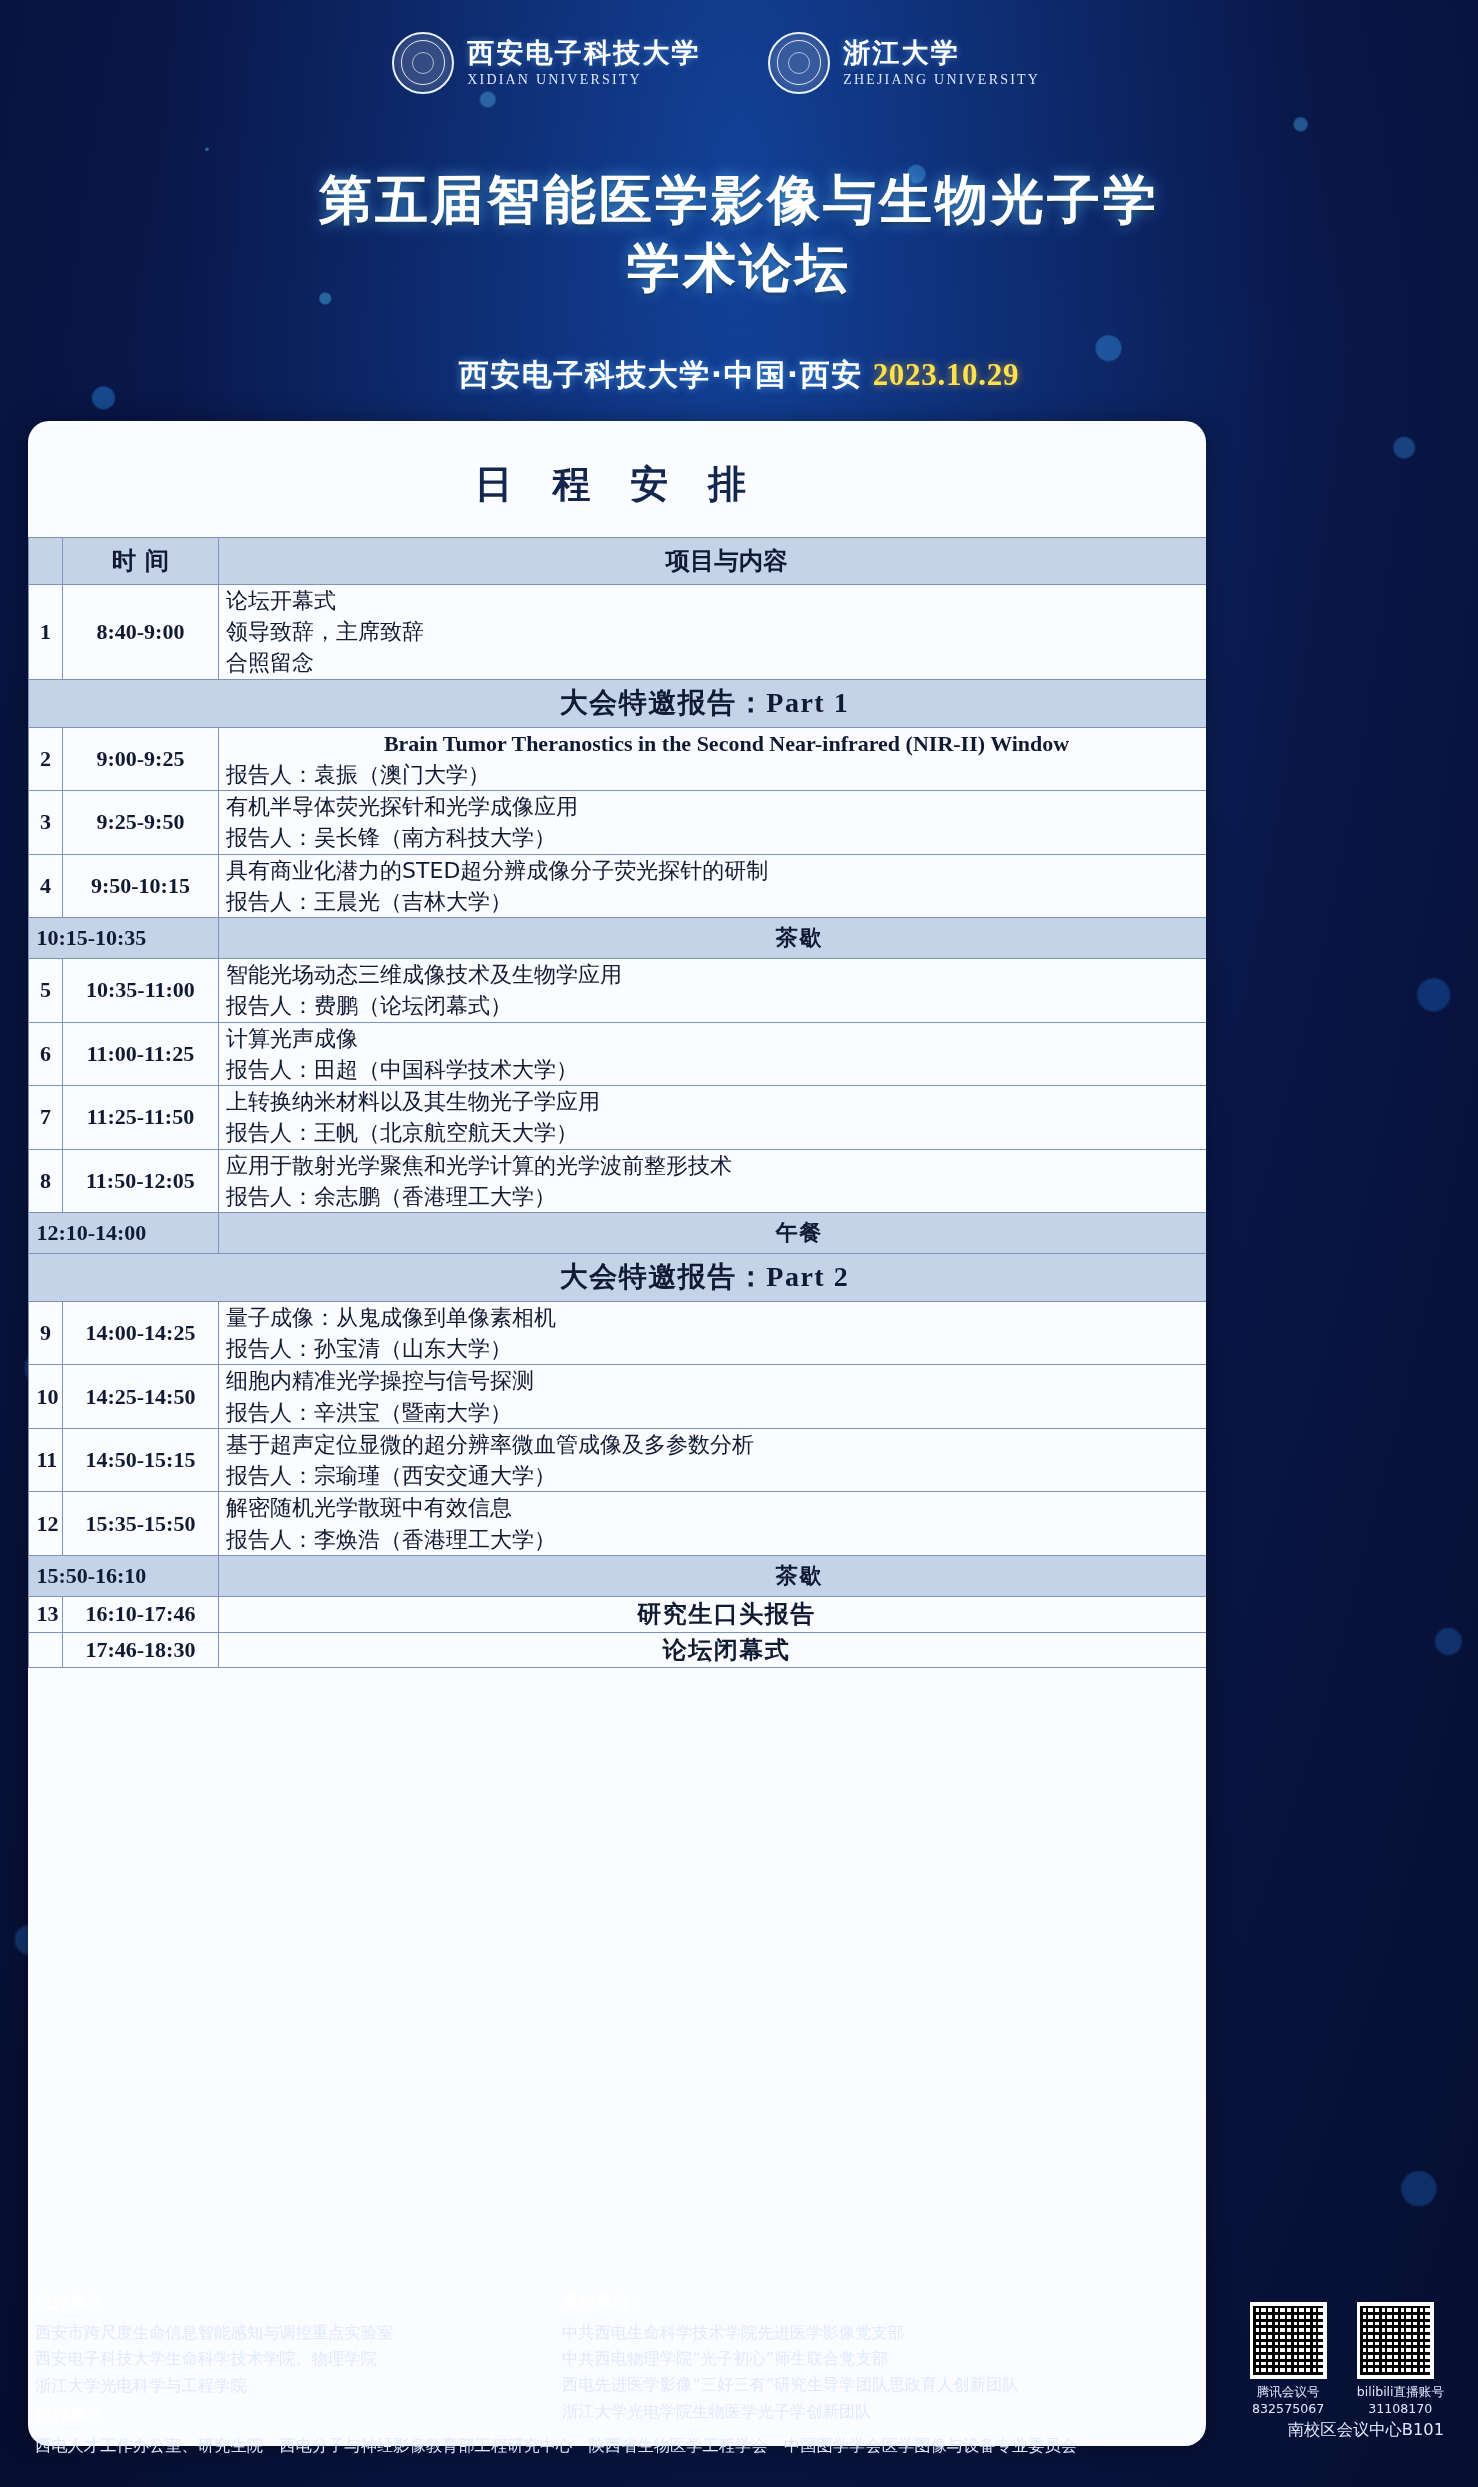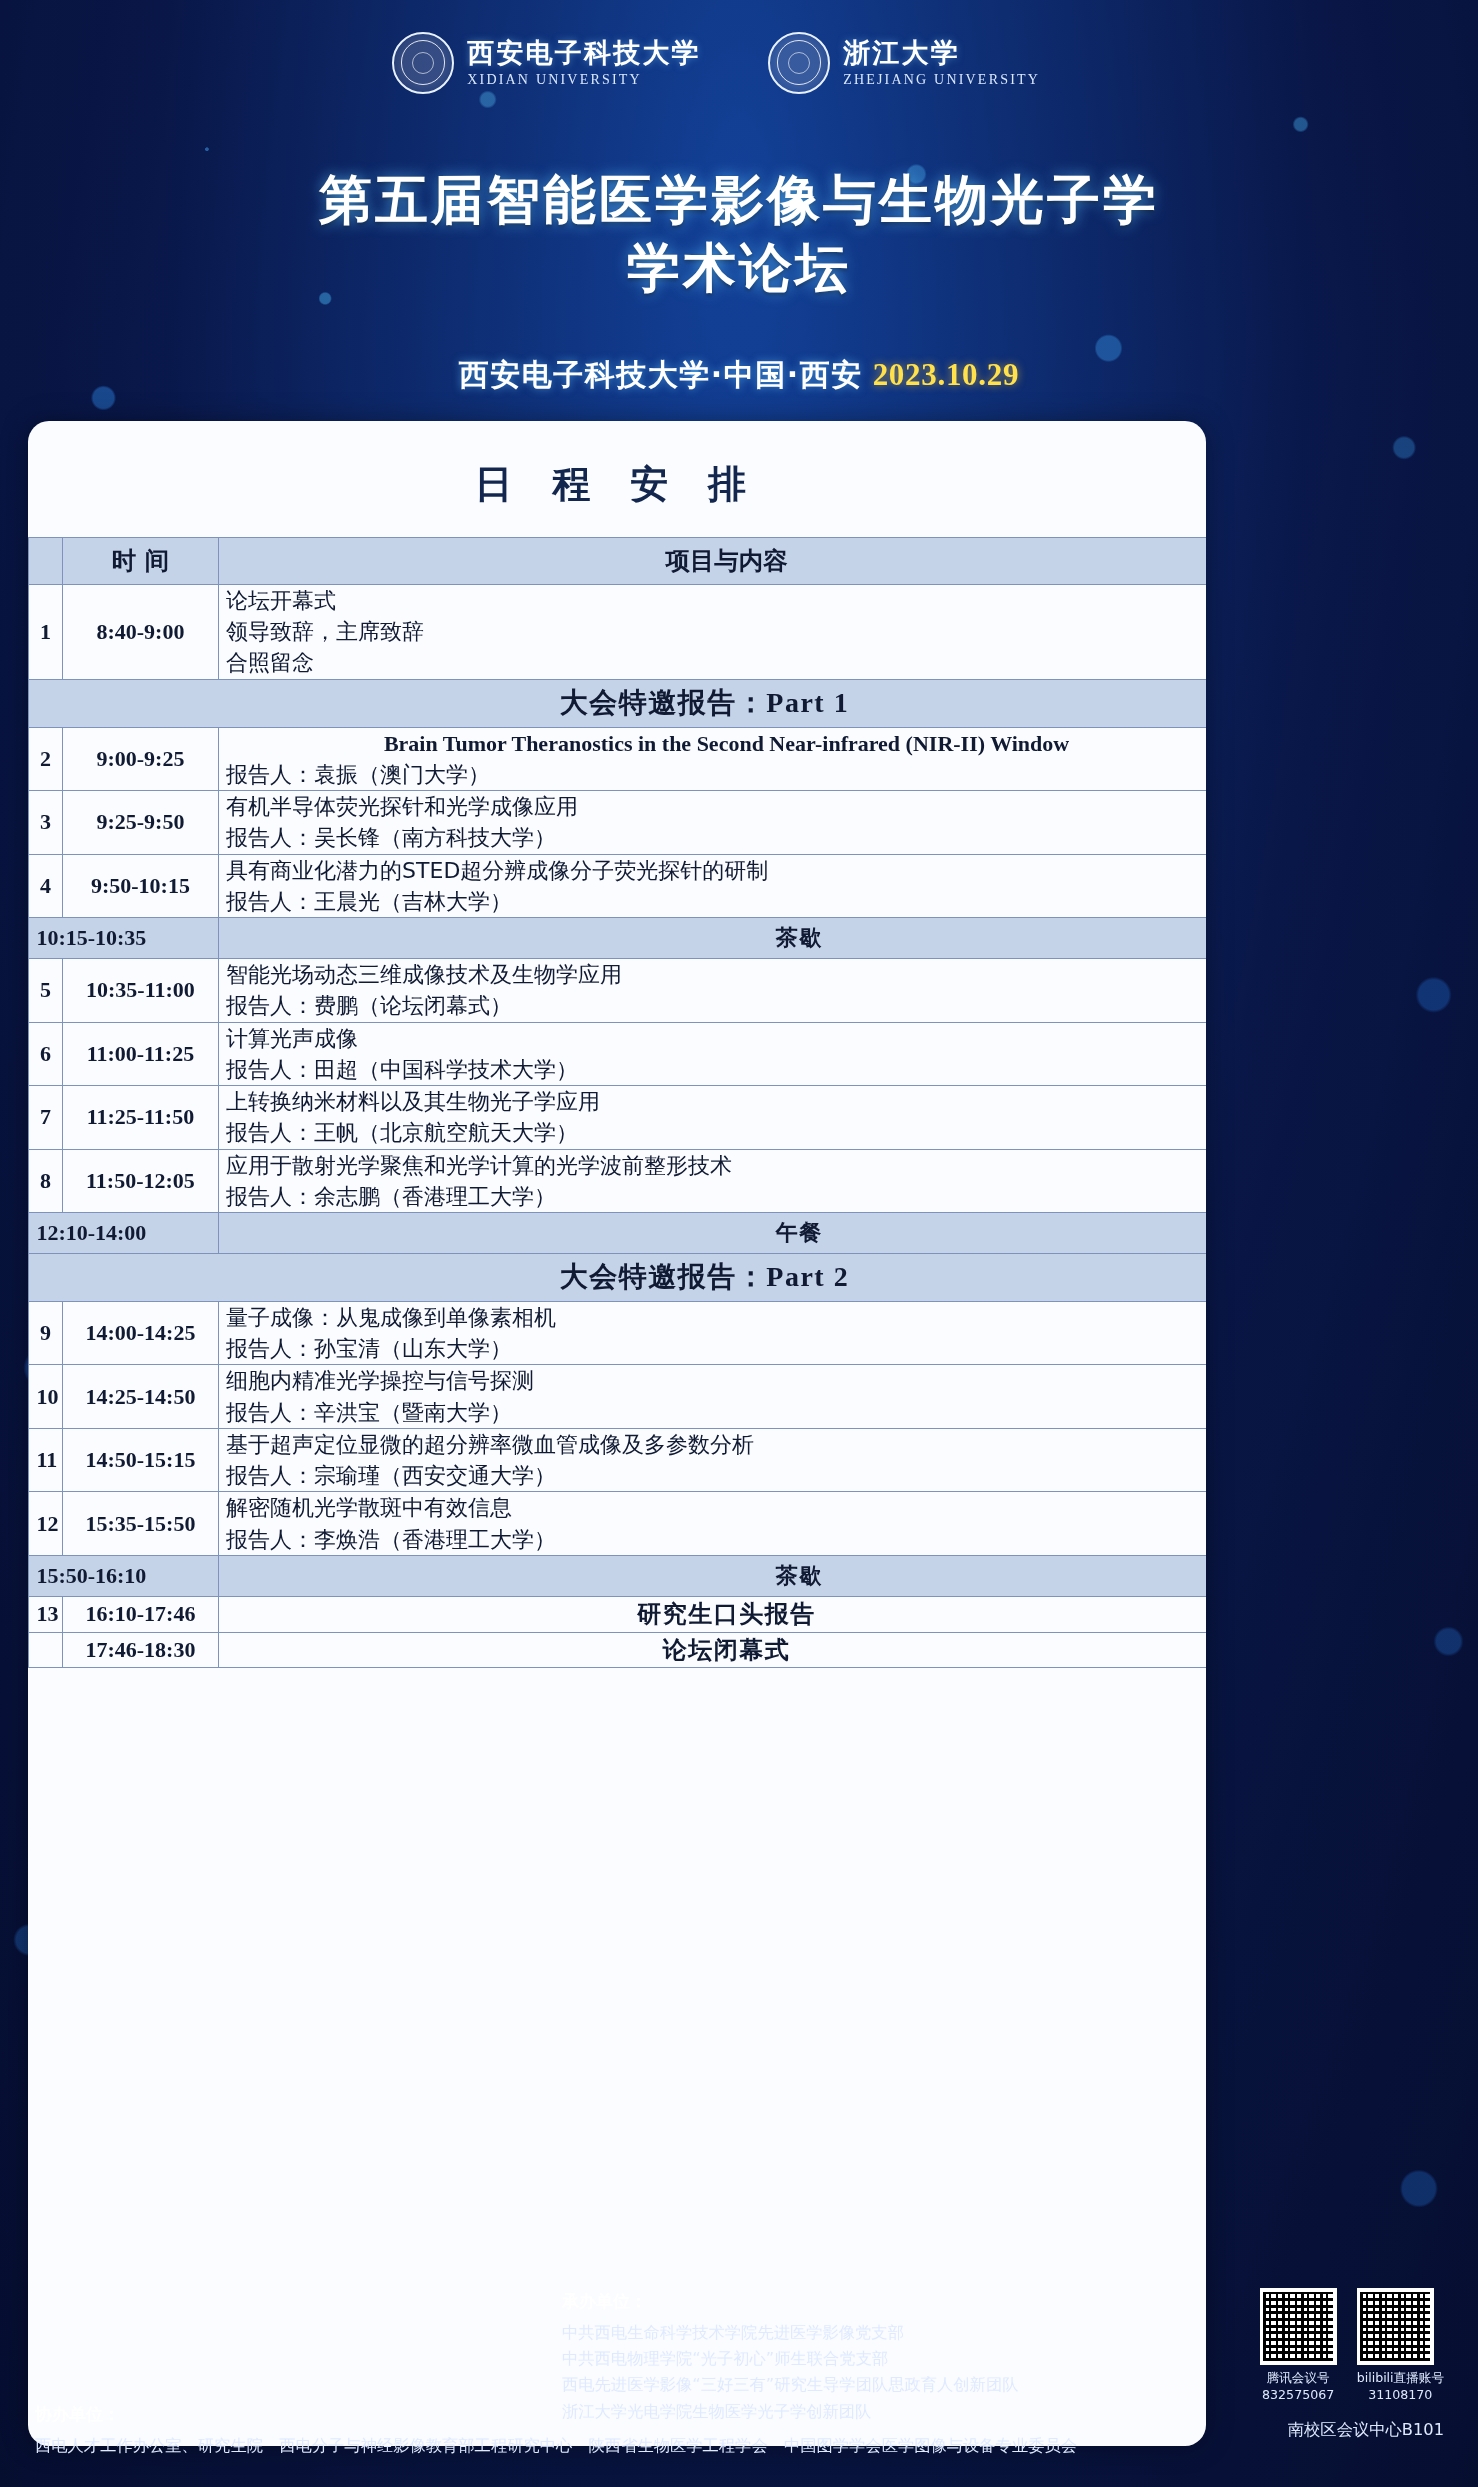--- a/index.html
+++ b/index.html
@@ -139,21 +139,21 @@
   .row-break .bk-label{text-align:center;letter-spacing:1.5px;}
   .cell-center{text-align:center;font-size:24px;font-weight:bold;letter-spacing:1.5px;}
   
   .footer{
     position:absolute;left:0;top:2280px;width:1478px;height:200px;
     color:#e9f1ff;font-family:"DejaVu Sans", sans-serif;
   }
   .f-col{position:absolute;}
   .f-head{font-size:17px;font-weight:bold;margin-bottom:6.7px;color:#ffffff;}
   .f-line{font-size:16.3px;line-height:1.62;color:#dfeaff;}
-  .qr-wrap{position:absolute;right:34px;top:8px;display:flex;gap:20px;}
+  .qr-wrap{position:absolute;right:34px;top:22px;display:flex;gap:30px;}
   .qr-unit{text-align:center;}
   .qr{
     width:77px;height:77px;background:#ffffff;padding:3.7px;box-sizing:border-box;
   }
   .qr-img{
     width:100%;height:100%;
     background-image:
       repeating-linear-gradient(90deg,#000 0 3px,#fff 3px 6px,#000 6px 8.1px,#fff 8.1px 12.6px,#000 12.6px 15px,#fff 15px 19px),
       repeating-linear-gradient(0deg,#000 0 3px,#fff 3px 6.7px,#000 6.7px 9.6px,#fff 9.6px 13.3px,#000 13.3px 16.3px,#fff 16.3px 20px);
     background-blend-mode:multiply;
@@ -354,20 +354,28 @@
             <td class="cell-center">论坛闭幕式</td>
             <td class="cell-host" rowspan="1">
               <div>陈雪利</div>
             </td>
           </tr>
         </tbody>
     </table>
   </div>
 
   <div class="footer">
+    <div class="f-col" style="left:35px;top:10.3px;">
+      <div class="f-head">主办单位：</div>
+      <div class="f-line">
+        <div>西安市跨尺度生命信息智能感知与调控重点实验室</div>
+        <div>西安电子科技大学生命科学技术学院、物理学院</div>
+        <div>浙江大学光电科学与工程学院</div>
+      </div>
+    </div>
 
     <div class="f-col" style="left:35px;top:123px;">
       <div class="f-head">协办单位：</div>
       <div class="f-line">西电人才工作办公室、研究生院　西电分子与神经影像教育部工程研究中心　陕西省生物医学工程学会　中国图学学会医学图像与设备专业委员会</div>
     </div>
 
     <div class="f-col" style="left:562px;top:10px;">
       <div class="f-head">承办单位：</div>
       <div class="f-line">
         <div>中共西电生命科学技术学院先进医学影像党支部</div>

